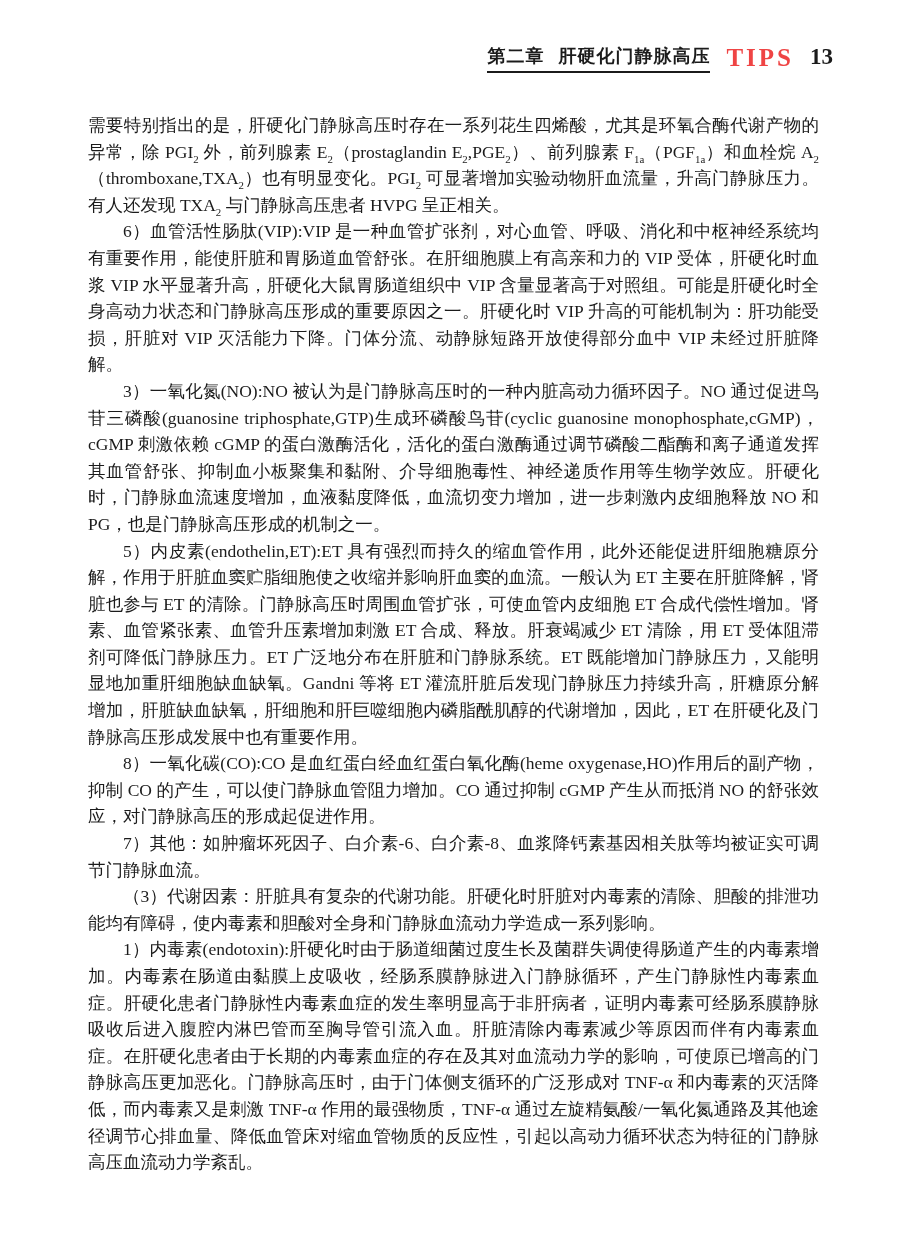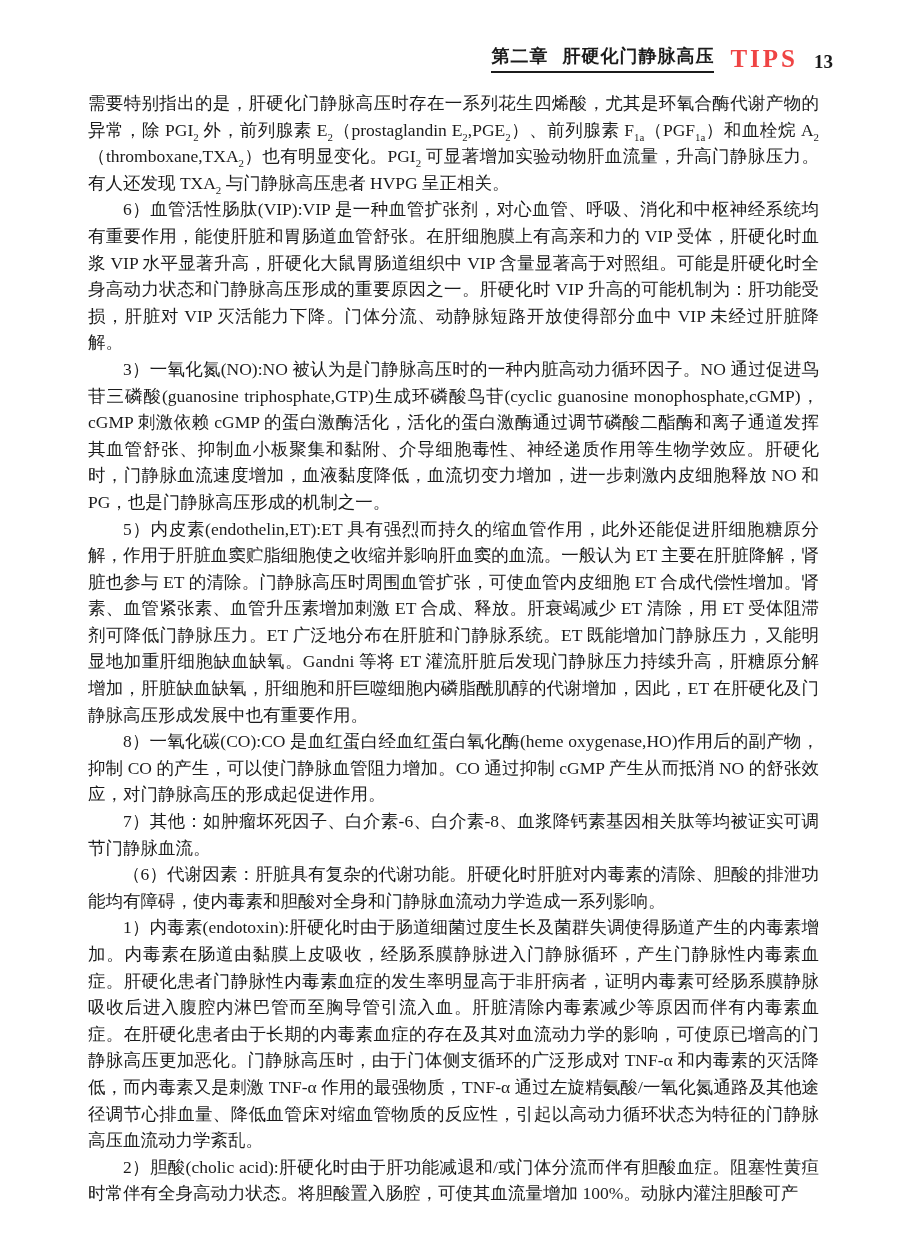--- a/index.html
+++ b/index.html
@@ -15,47 +15,47 @@
     overflow: hidden;
     font-family: "Liberation Serif", "DejaVu Serif", serif;
     color: #1b1b1b;
   }
   
   .running-head {
     position: absolute;
     top: 44px;
     right: 67px;
     display: flex;
-    align-items: flex-end;
+    align-items: flex-start;
     gap: 16px;
     white-space: nowrap;
   }
   .chapter-title {
     font-weight: bold;
     font-size: 18px;
     letter-spacing: 1px;
     padding-bottom: 3px;
     border-bottom: 2px solid #1b1b1b;
   }
   .chapter-no { margin-right: 14px; }
   .tips-logo {
     font-weight: bold;
     font-size: 25px;
     letter-spacing: 3px;
     color: #ef4444;
   }
   .page-number {
     font-weight: bold;
-    font-size: 19px;
+    font-size: 23px;
   }
   
   .content {
     position: absolute;
     left: 88px;
-    top: 90px;
+    top: 112px;
     width: 731px;
     font-size: 17.5px;
     line-height: 26.6px;
     text-align: justify;
     text-justify: inter-ideograph;
   }
   .content p {
     margin: 0;
     padding: 0;
     text-indent: 2em;
@@ -77,18 +77,17 @@
     <span class="page-number">13</span>
   </div>
 
   <div class="content">
     <p class="continuation">需要特别指出的是，肝硬化门静脉高压时存在一系列花生四烯酸，尤其是环氧合酶代谢产物的异常，除 PGI<sub>2</sub> 外，前列腺素 E<sub>2</sub>（prostaglandin E<sub>2</sub>,PGE<sub>2</sub>）、前列腺素 F<sub>1a</sub>（PGF<sub>1a</sub>）和血栓烷 A<sub>2</sub>（thromboxane,TXA<sub>2</sub>）也有明显变化。PGI<sub>2</sub> 可显著增加实验动物肝血流量，升高门静脉压力。有人还发现 TXA<sub>2</sub> 与门静脉高压患者 HVPG 呈正相关。</p>
     <p>6）血管活性肠肽(VIP):VIP 是一种血管扩张剂，对心血管、呼吸、消化和中枢神经系统均有重要作用，能使肝脏和胃肠道血管舒张。在肝细胞膜上有高亲和力的 VIP 受体，肝硬化时血浆 VIP 水平显著升高，肝硬化大鼠胃肠道组织中 VIP 含量显著高于对照组。可能是肝硬化时全身高动力状态和门静脉高压形成的重要原因之一。肝硬化时 VIP 升高的可能机制为：肝功能受损，肝脏对 VIP 灭活能力下降。门体分流、动静脉短路开放使得部分血中 VIP 未经过肝脏降解。</p>
     <p>3）一氧化氮(NO):NO 被认为是门静脉高压时的一种内脏高动力循环因子。NO 通过促进鸟苷三磷酸(guanosine triphosphate,GTP)生成环磷酸鸟苷(cyclic guanosine monophosphate,cGMP)，cGMP 刺激依赖 cGMP 的蛋白激酶活化，活化的蛋白激酶通过调节磷酸二酯酶和离子通道发挥其血管舒张、抑制血小板聚集和黏附、介导细胞毒性、神经递质作用等生物学效应。肝硬化时，门静脉血流速度增加，血液黏度降低，血流切变力增加，进一步刺激内皮细胞释放 NO 和 PG，也是门静脉高压形成的机制之一。</p>
     <p>5）内皮素(endothelin,ET):ET 具有强烈而持久的缩血管作用，此外还能促进肝细胞糖原分解，作用于肝脏血窦贮脂细胞使之收缩并影响肝血窦的血流。一般认为 ET 主要在肝脏降解，肾脏也参与 ET 的清除。门静脉高压时周围血管扩张，可使血管内皮细胞 ET 合成代偿性增加。肾素、血管紧张素、血管升压素增加刺激 ET 合成、释放。肝衰竭减少 ET 清除，用 ET 受体阻滞剂可降低门静脉压力。ET 广泛地分布在肝脏和门静脉系统。ET 既能增加门静脉压力，又能明显地加重肝细胞缺血缺氧。Gandni 等将 ET 灌流肝脏后发现门静脉压力持续升高，肝糖原分解增加，肝脏缺血缺氧，肝细胞和肝巨噬细胞内磷脂酰肌醇的代谢增加，因此，ET 在肝硬化及门静脉高压形成发展中也有重要作用。</p>
     <p>8）一氧化碳(CO):CO 是血红蛋白经血红蛋白氧化酶(heme oxygenase,HO)作用后的副产物，抑制 CO 的产生，可以使门静脉血管阻力增加。CO 通过抑制 cGMP 产生从而抵消 NO 的舒张效应，对门静脉高压的形成起促进作用。</p>
     <p>7）其他：如肿瘤坏死因子、白介素-6、白介素-8、血浆降钙素基因相关肽等均被证实可调节门静脉血流。</p>
-    <p>（6）代谢因素：肝脏具有复杂的代谢功能。肝硬化时肝脏对内毒素的清除、胆酸的排泄功能均有障碍，使内毒素和胆酸对全身和门静脉血流动力学造成一系列影响。</p>
+    <p>（3）代谢因素：肝脏具有复杂的代谢功能。肝硬化时肝脏对内毒素的清除、胆酸的排泄功能均有障碍，使内毒素和胆酸对全身和门静脉血流动力学造成一系列影响。</p>
     <p>1）内毒素(endotoxin):肝硬化时由于肠道细菌过度生长及菌群失调使得肠道产生的内毒素增加。内毒素在肠道由黏膜上皮吸收，经肠系膜静脉进入门静脉循环，产生门静脉性内毒素血症。肝硬化患者门静脉性内毒素血症的发生率明显高于非肝病者，证明内毒素可经肠系膜静脉吸收后进入腹腔内淋巴管而至胸导管引流入血。肝脏清除内毒素减少等原因而伴有内毒素血症。在肝硬化患者由于长期的内毒素血症的存在及其对血流动力学的影响，可使原已增高的门静脉高压更加恶化。门静脉高压时，由于门体侧支循环的广泛形成对 TNF-α 和内毒素的灭活降低，而内毒素又是刺激 TNF-α 作用的最强物质，TNF-α 通过左旋精氨酸/一氧化氮通路及其他途径调节心排血量、降低血管床对缩血管物质的反应性，引起以高动力循环状态为特征的门静脉高压血流动力学紊乱。</p>
-    <p>2）胆酸(cholic acid):肝硬化时由于肝功能减退和/或门体分流而伴有胆酸血症。阻塞性黄疸时常伴有全身高动力状态。将胆酸置入肠腔，可使其血流量增加 100%。动脉内灌注胆酸可产</p>
   </div>
 
 </div>
 
 </body></html>

